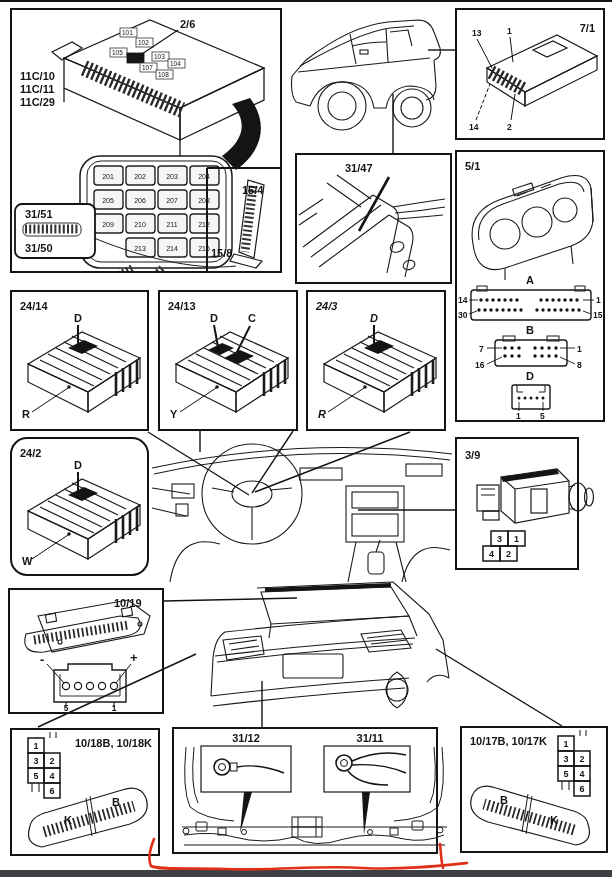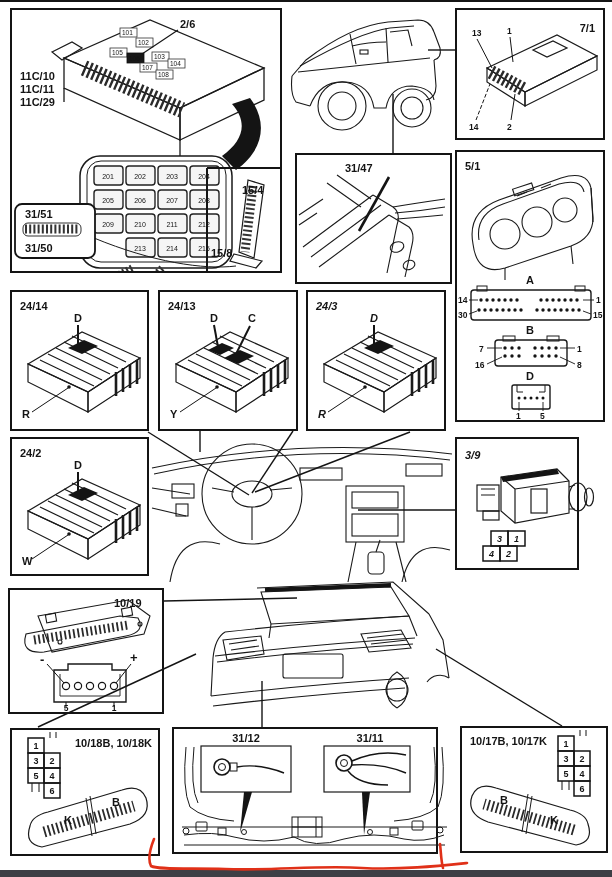--- a/index.html
+++ b/index.html
@@ -376,21 +376,21 @@
           <line x1="111" y1="76" x2="111" y2="100"></line>
           <line x1="118" y1="72" x2="118" y2="96"></line>
           <line x1="125" y1="68" x2="125" y2="92"></line>
       </g>
       <text x="10" y="126" class="ltr">R</text>
       <line x1="20" y1="120" x2="56" y2="96" stroke="#141414" stroke-width="1"></line>
       <circle cx="57" cy="95" r="1.8" fill="#141414"></circle>
     </svg>
   </div>
 
-  <div class="panel pz" style="left:10px;top:437px;width:139px;height:139px;">
+  <div class="panel pz" style="left:10px;top:437px;width:139px;height:139px;border-radius:17px;">
     <svg width="135" height="135" viewBox="0 0 135 135">
       <text x="8" y="18" class="reflbl">24/2</text>
       <text x="62" y="30" class="ltr">D</text>
       <line x1="66" y1="33" x2="66" y2="55" stroke="#141414" stroke-width="2"></line>
       <g fill="none" stroke="#1a1a1a" stroke-width="1.2">
         <polygon points="16,72 70,40 128,66 76,100"></polygon>
         <polygon points="16,72 16,90 76,120 76,100"></polygon>
         <polygon points="76,120 128,86 128,66 76,100"></polygon>
         <path d="M28,68 L82,94 M36,62 L90,88 M44,56 L98,82 M52,50 L106,76 M60,44 L114,70"></path>
       </g>
@@ -421,21 +421,21 @@
       <path d="M206,114 L198,154 M246,114 L256,154"></path>
       <rect x="218" y="124" width="16" height="22" rx="4"></rect>
       <path d="M226,124 L230,112"></path>
       <path d="M20,154 Q28,104 70,116 M252,154 Q262,110 300,122"></path>
       <path d="M2,60 L40,66 M2,80 L36,88"></path>
       <rect x="22" y="56" width="22" height="14"></rect>
       <rect x="26" y="76" width="12" height="12"></rect>
     </g>
   </svg>
 
-  <div class="panel pz" style="left:455px;top:437px;width:124px;height:133px;font-style:italic;">
+  <div class="panel pz" style="left:455px;top:437px;width:124px;height:133px;">
     <svg width="146" height="129" viewBox="0 0 146 129">
       <text x="8" y="20" class="reflbl">3/9</text>
       <g fill="none" stroke="#1a1a1a" stroke-width="1.2">
         <polygon points="44,38 100,30 112,42 112,74 58,84 44,72"></polygon>
         <path d="M44,38 L58,50 L58,84 M58,50 L112,42"></path>
         <rect x="20" y="46" width="22" height="26"></rect>
         <path d="M24,50 L38,50 M24,56 L38,56"></path>
         <rect x="26" y="72" width="16" height="9"></rect>
         <rect x="74" y="50" width="16" height="24"></rect>
         <ellipse cx="121" cy="58" rx="9" ry="14"></ellipse>

